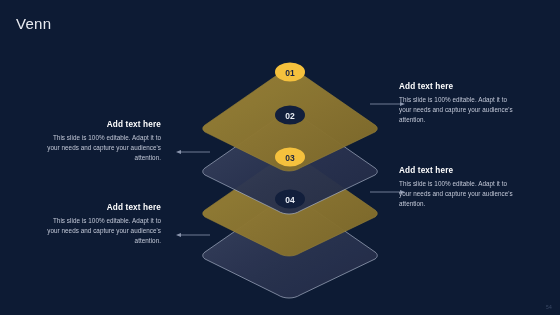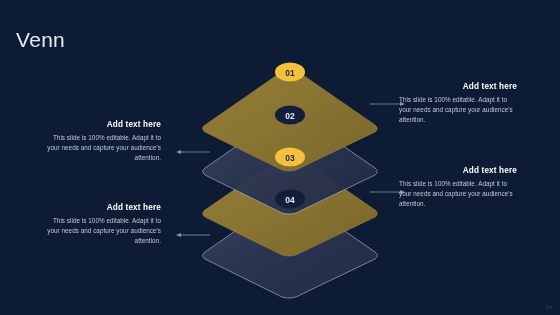--- a/index.html
+++ b/index.html
@@ -13,22 +13,22 @@
 
   #slide {
     position:relative;
     width:560px; height:315px;
     background:#0d1b34;
   }
 
   
   #page-title {
     position:absolute;
-    left:16px; top:28px;
-    font-size:21px;
+    left:16px; top:15px;
+    font-size:15px;
     font-weight:400;
     color:#e8eaf0;
     letter-spacing:0.3px;
   }
 
   
   #diagram {
     position:absolute;
     left:9px; top:0;
     width:560px; height:315px;
@@ -43,21 +43,20 @@
   }
   .tb-right { text-align:left; }
   .tb-left  { text-align:right; }
 
   .tb-head {
     font-size:8.2px;
     font-weight:bold;
     color:#ffffff;
     margin-bottom:4px;
     letter-spacing:0.15px;
-    text-align:right;
   }
   .tb-body {
     font-size:6.3px;
     line-height:1.62;
     color:#c3c9d8;
     letter-spacing:0.05px;
   }
 
   #tb-1 { left:399px; top:82px; }
   #tb-2 { left:43px;  top:120px; }

